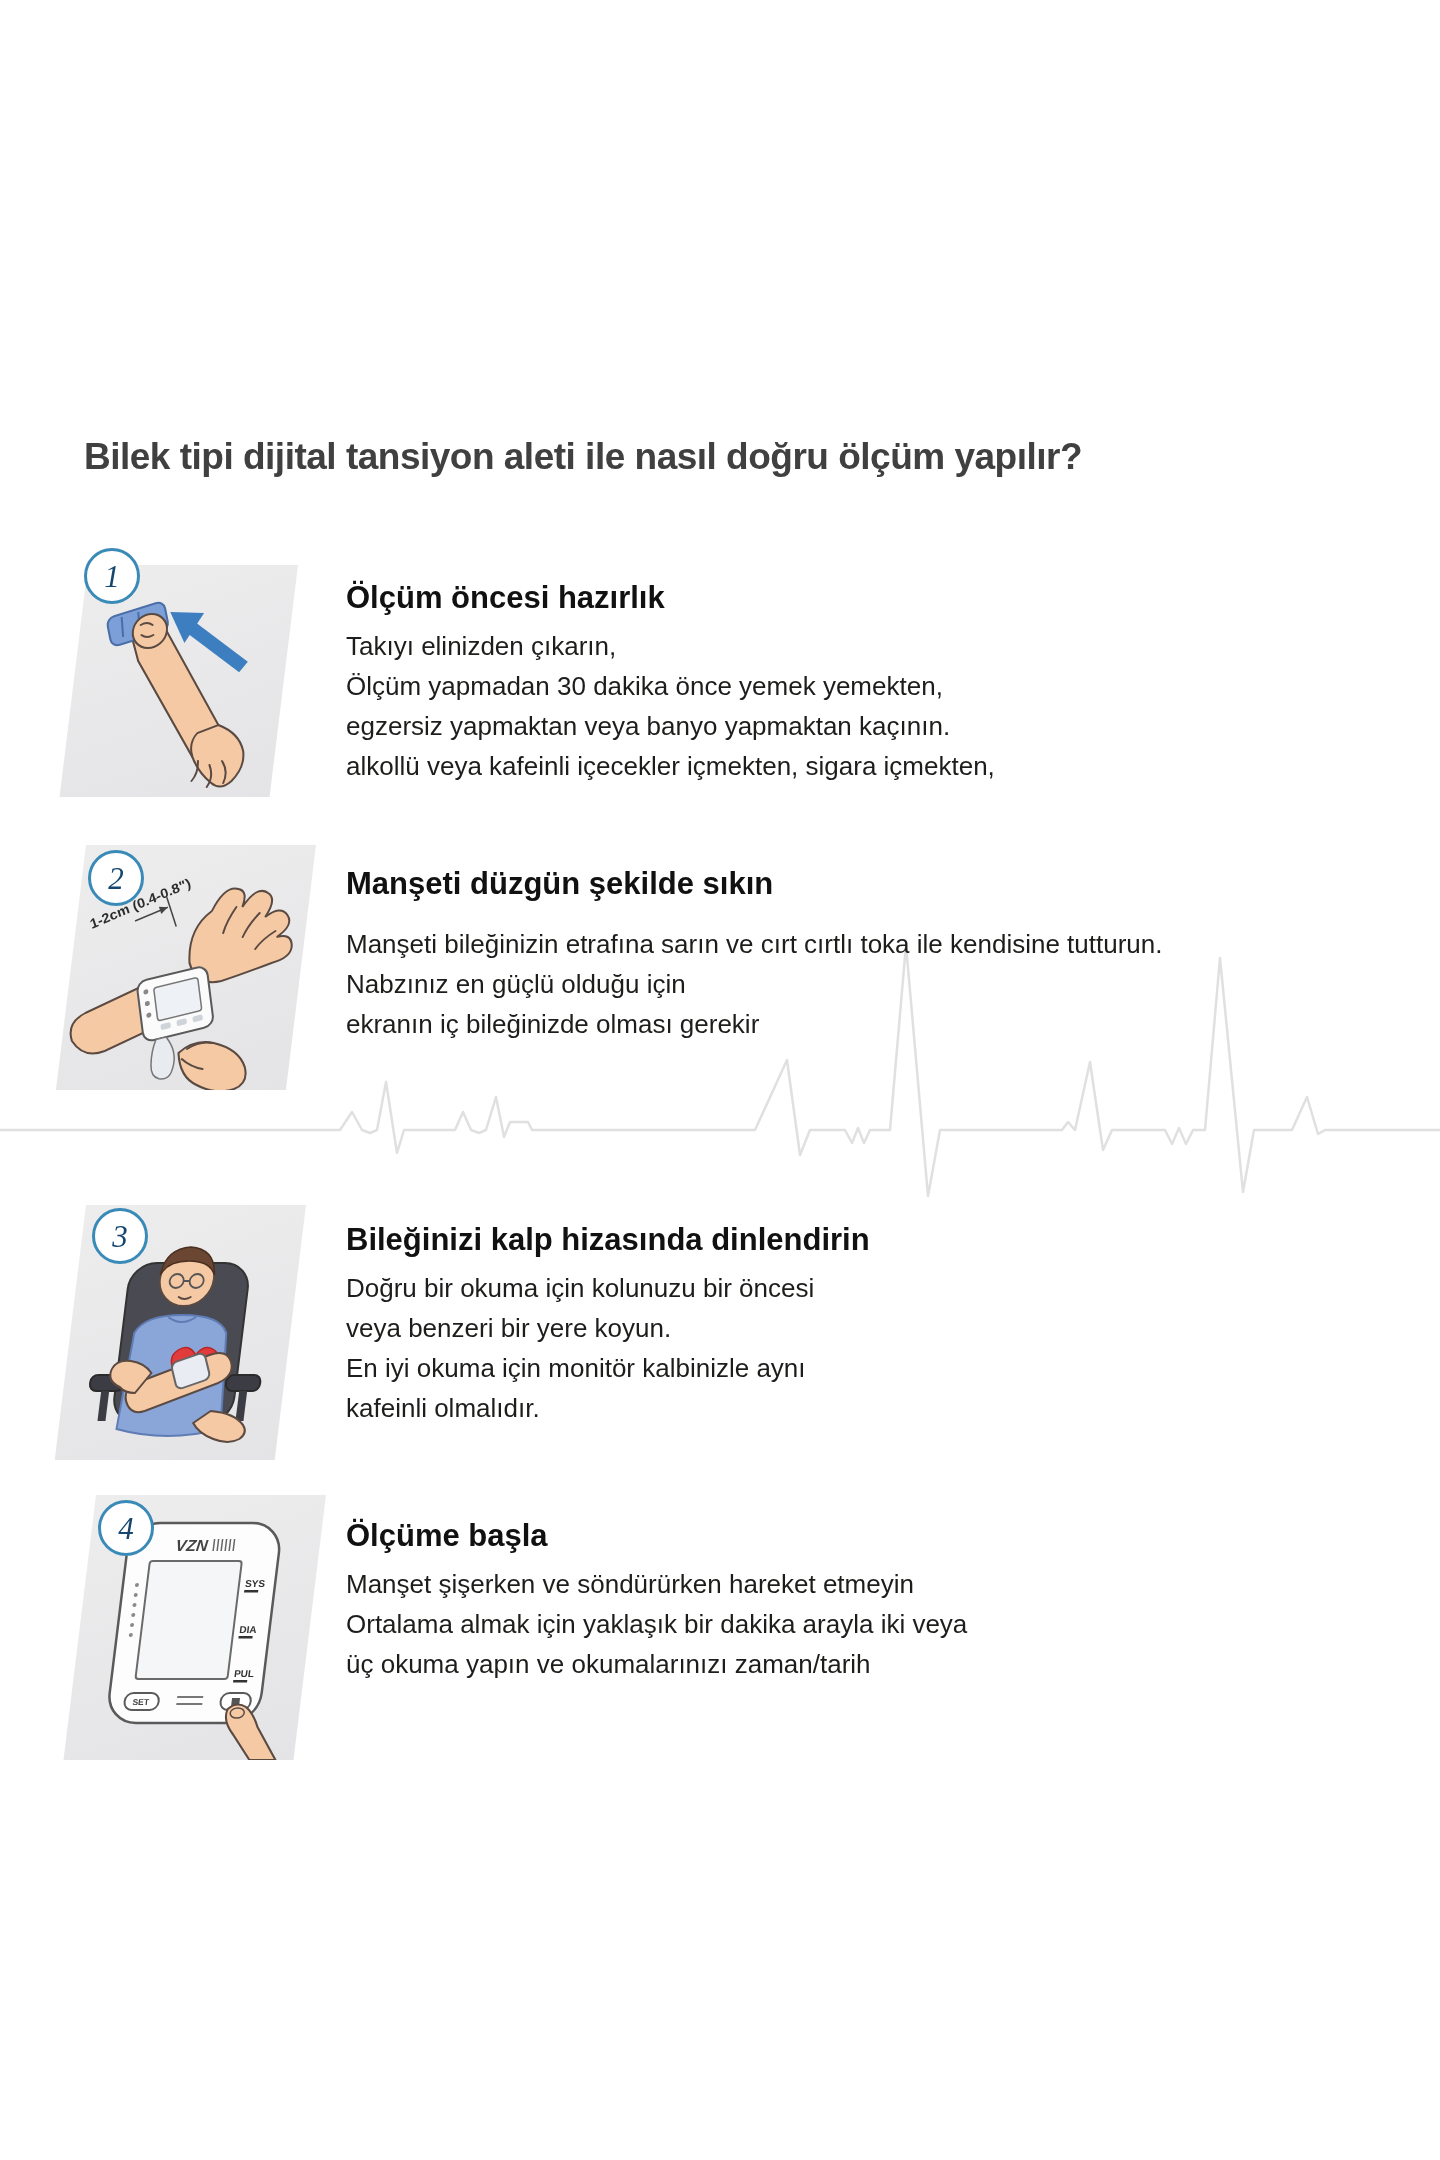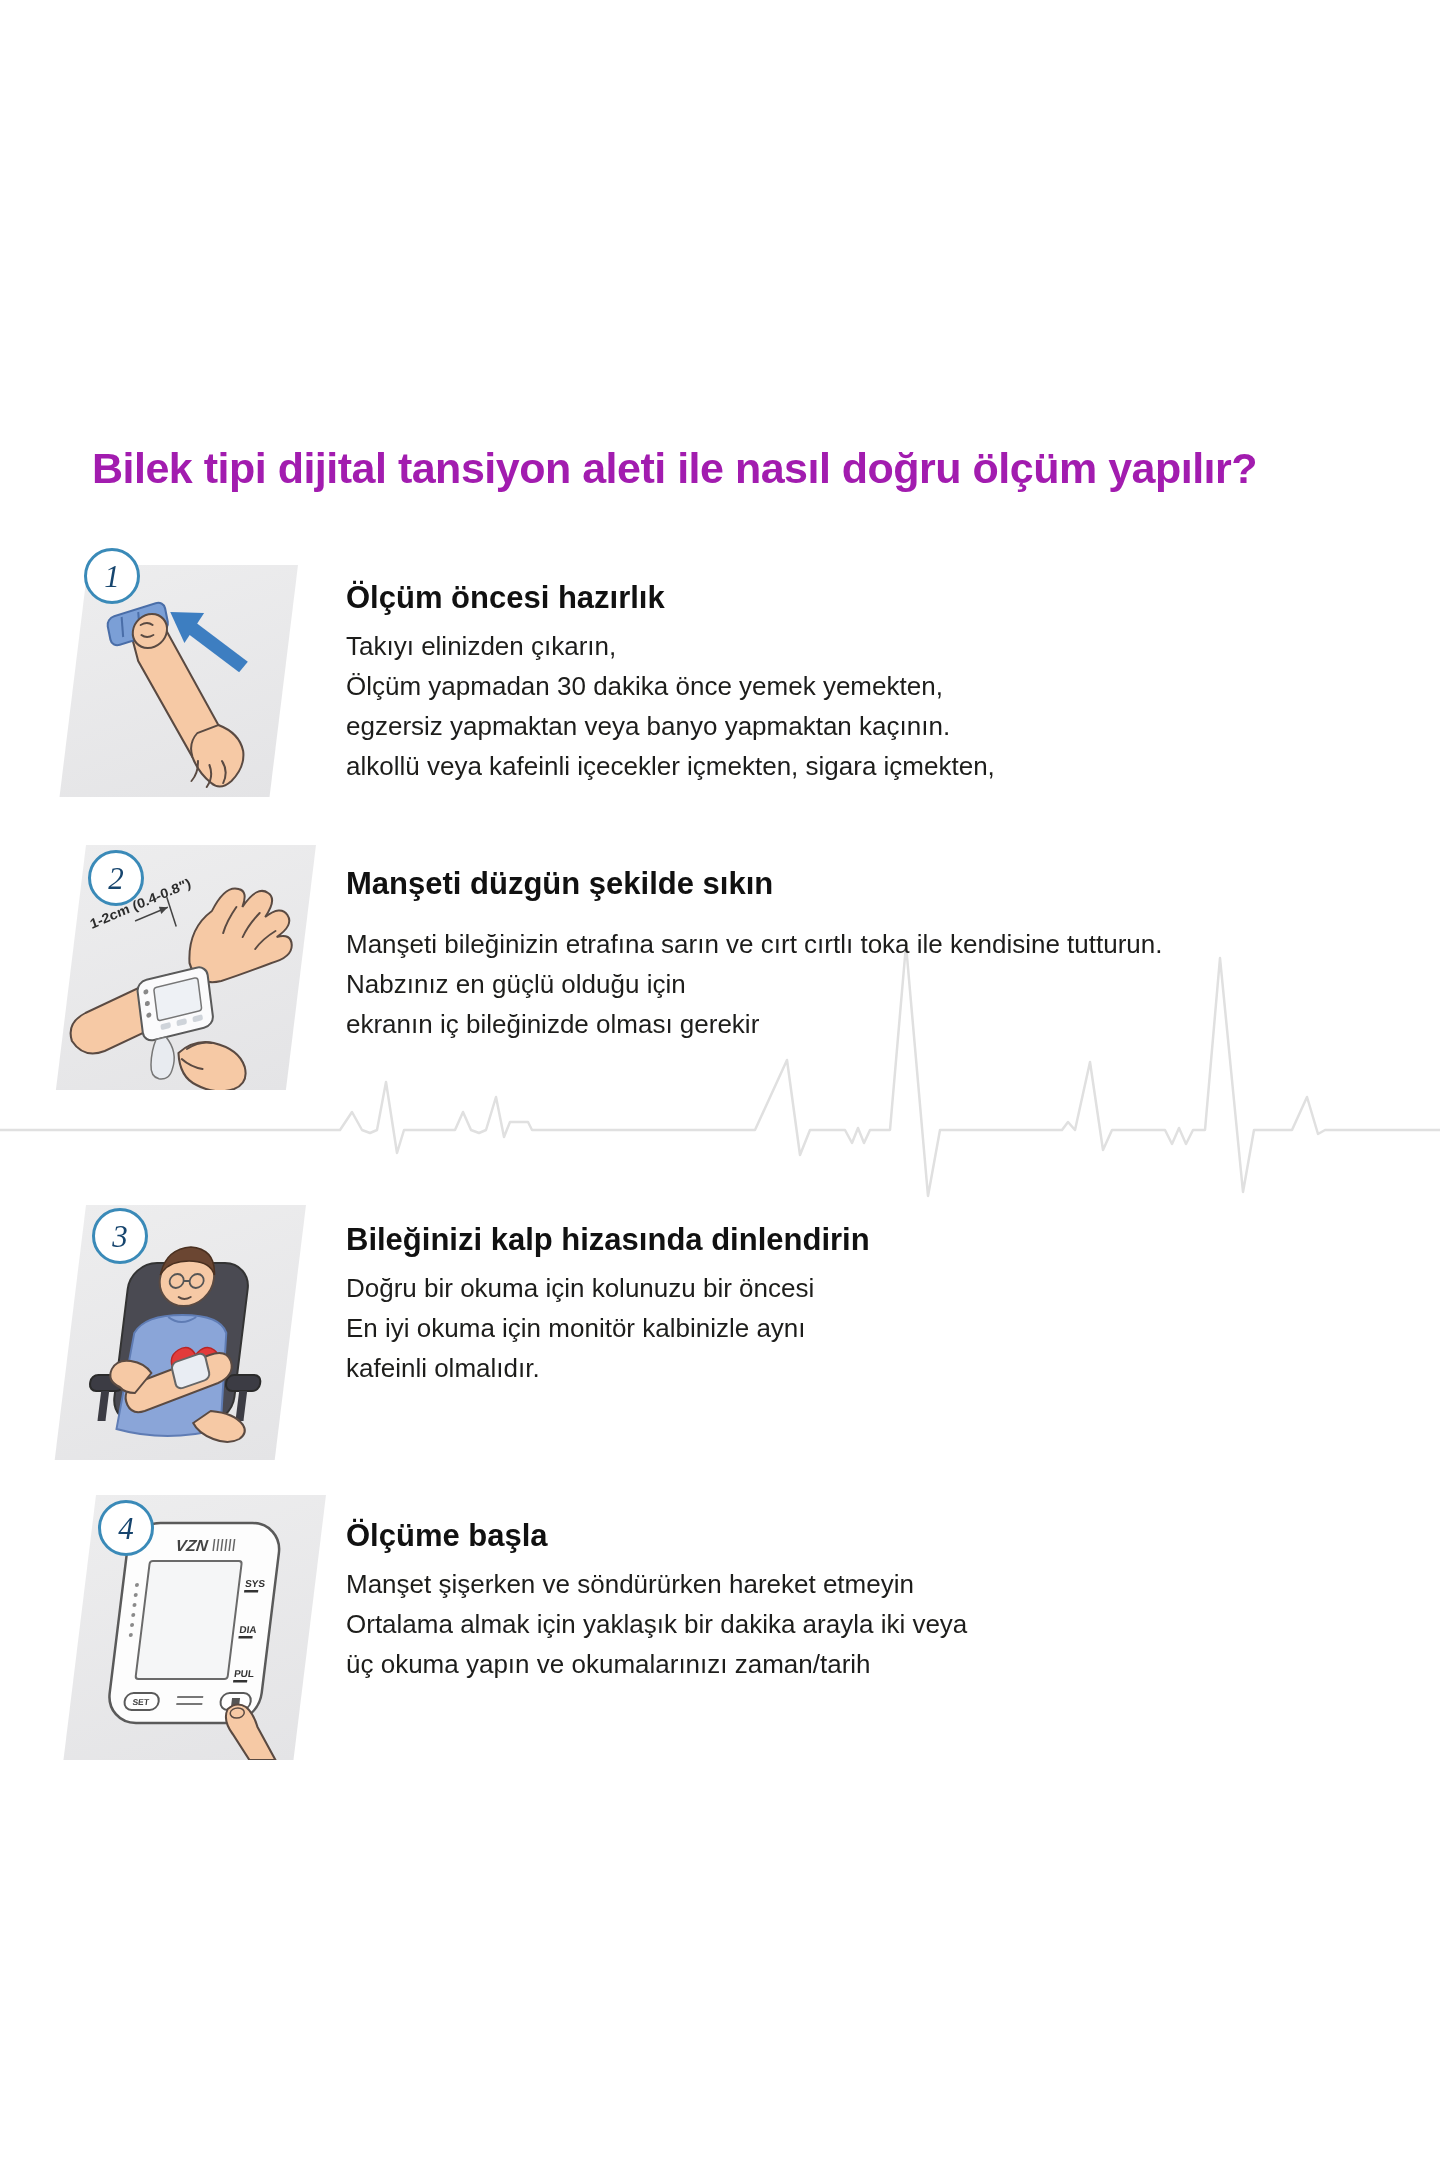--- a/index.html
+++ b/index.html
@@ -1,19 +1,19 @@
 <!DOCTYPE html>
 <html><head>
 <meta charset="utf-8">
 <style>
   html,body{margin:0;padding:0;background:#fff;}
   .page{position:relative;width:1440px;height:2160px;background:#ffffff;overflow:hidden;
         font-family:"Liberation Sans",sans-serif;color:#1d1d1b;}
-  .title{position:absolute;left:76px;top:428px;width:1330px;margin:16px;
-         font-size:43px;font-weight:bold;letter-spacing:-0.5px;color:#a21caf;}
+  .title{position:absolute;left:76px;top:428px;width:1330px;margin:8px;
+         font-size:37px;font-weight:bold;letter-spacing:-0.5px;color:#404040;}
   .ekg{position:absolute;left:0;top:0;width:1440px;height:2160px;z-index:0;pointer-events:none;}
   .step{position:absolute;left:0;width:1440px;z-index:1;}
   .badge{position:absolute;width:50px;height:50px;border:3px solid #3a8ab8;border-radius:50%;
          background:#fff;display:flex;align-items:center;justify-content:center;z-index:3;}
   .badge span{font-family:"Liberation Serif",serif;font-style:italic;font-size:31px;
               color:#16456e;line-height:1;}
   .panel{position:absolute;background:linear-gradient(160deg,#ededee 0%,#e4e4e6 100%);
          transform:skewX(-7deg);transform-origin:top left;z-index:1;}
   .panel svg{position:absolute;left:0;top:0;}
   .txt{position:absolute;left:346px;z-index:2;}
@@ -161,20 +161,21 @@
           <path d="M66,200 Q58,186 72,178 L142,150 Q158,144 164,156 Q170,170 154,178 L84,206 Q72,210 66,200 Z" fill="#f6c9a5" stroke="#5a4a42" stroke-width="2"></path>
           <path d="M56,182 q-14,-6 -10,-18 q4,-10 18,-8 q14,2 22,12 l-14,20 q-10,0 -16,-6 z" fill="#f6c9a5" stroke="#5a4a42" stroke-width="2"></path>
           <rect x="108" y="152" width="34" height="28" rx="6" transform="rotate(-20 125 166)" fill="#e9edf3" stroke="#666" stroke-width="2"></rect>
           <path d="M150,206 q24,2 34,14 q6,8 -2,14 q-10,6 -26,0 q-16,-6 -22,-16 z" fill="#f6c9a5" stroke="#5a4a42" stroke-width="2"></path>
         </g>
       </svg>
     </div>
     <div class="txt" style="top:1222px;width:780px;">
       <h2>Bileğinizi kalp hizasında dinlendirin</h2>
       <p>Doğru bir okuma için kolunuzu bir öncesi</p>
+      <p>veya benzeri bir yere koyun.</p>
       <p>En iyi okuma için monitör kalbinizle aynı</p>
       <p>kafeinli olmalıdır.</p>
     </div>
   </section>
 
   <section class="step" style="top:0;height:0;">
     <div class="badge" style="left:98px;top:1500px;">
       <span>4</span>
     </div>
     <div class="panel" style="left:96px;top:1495px;width:230px;height:265px;">

